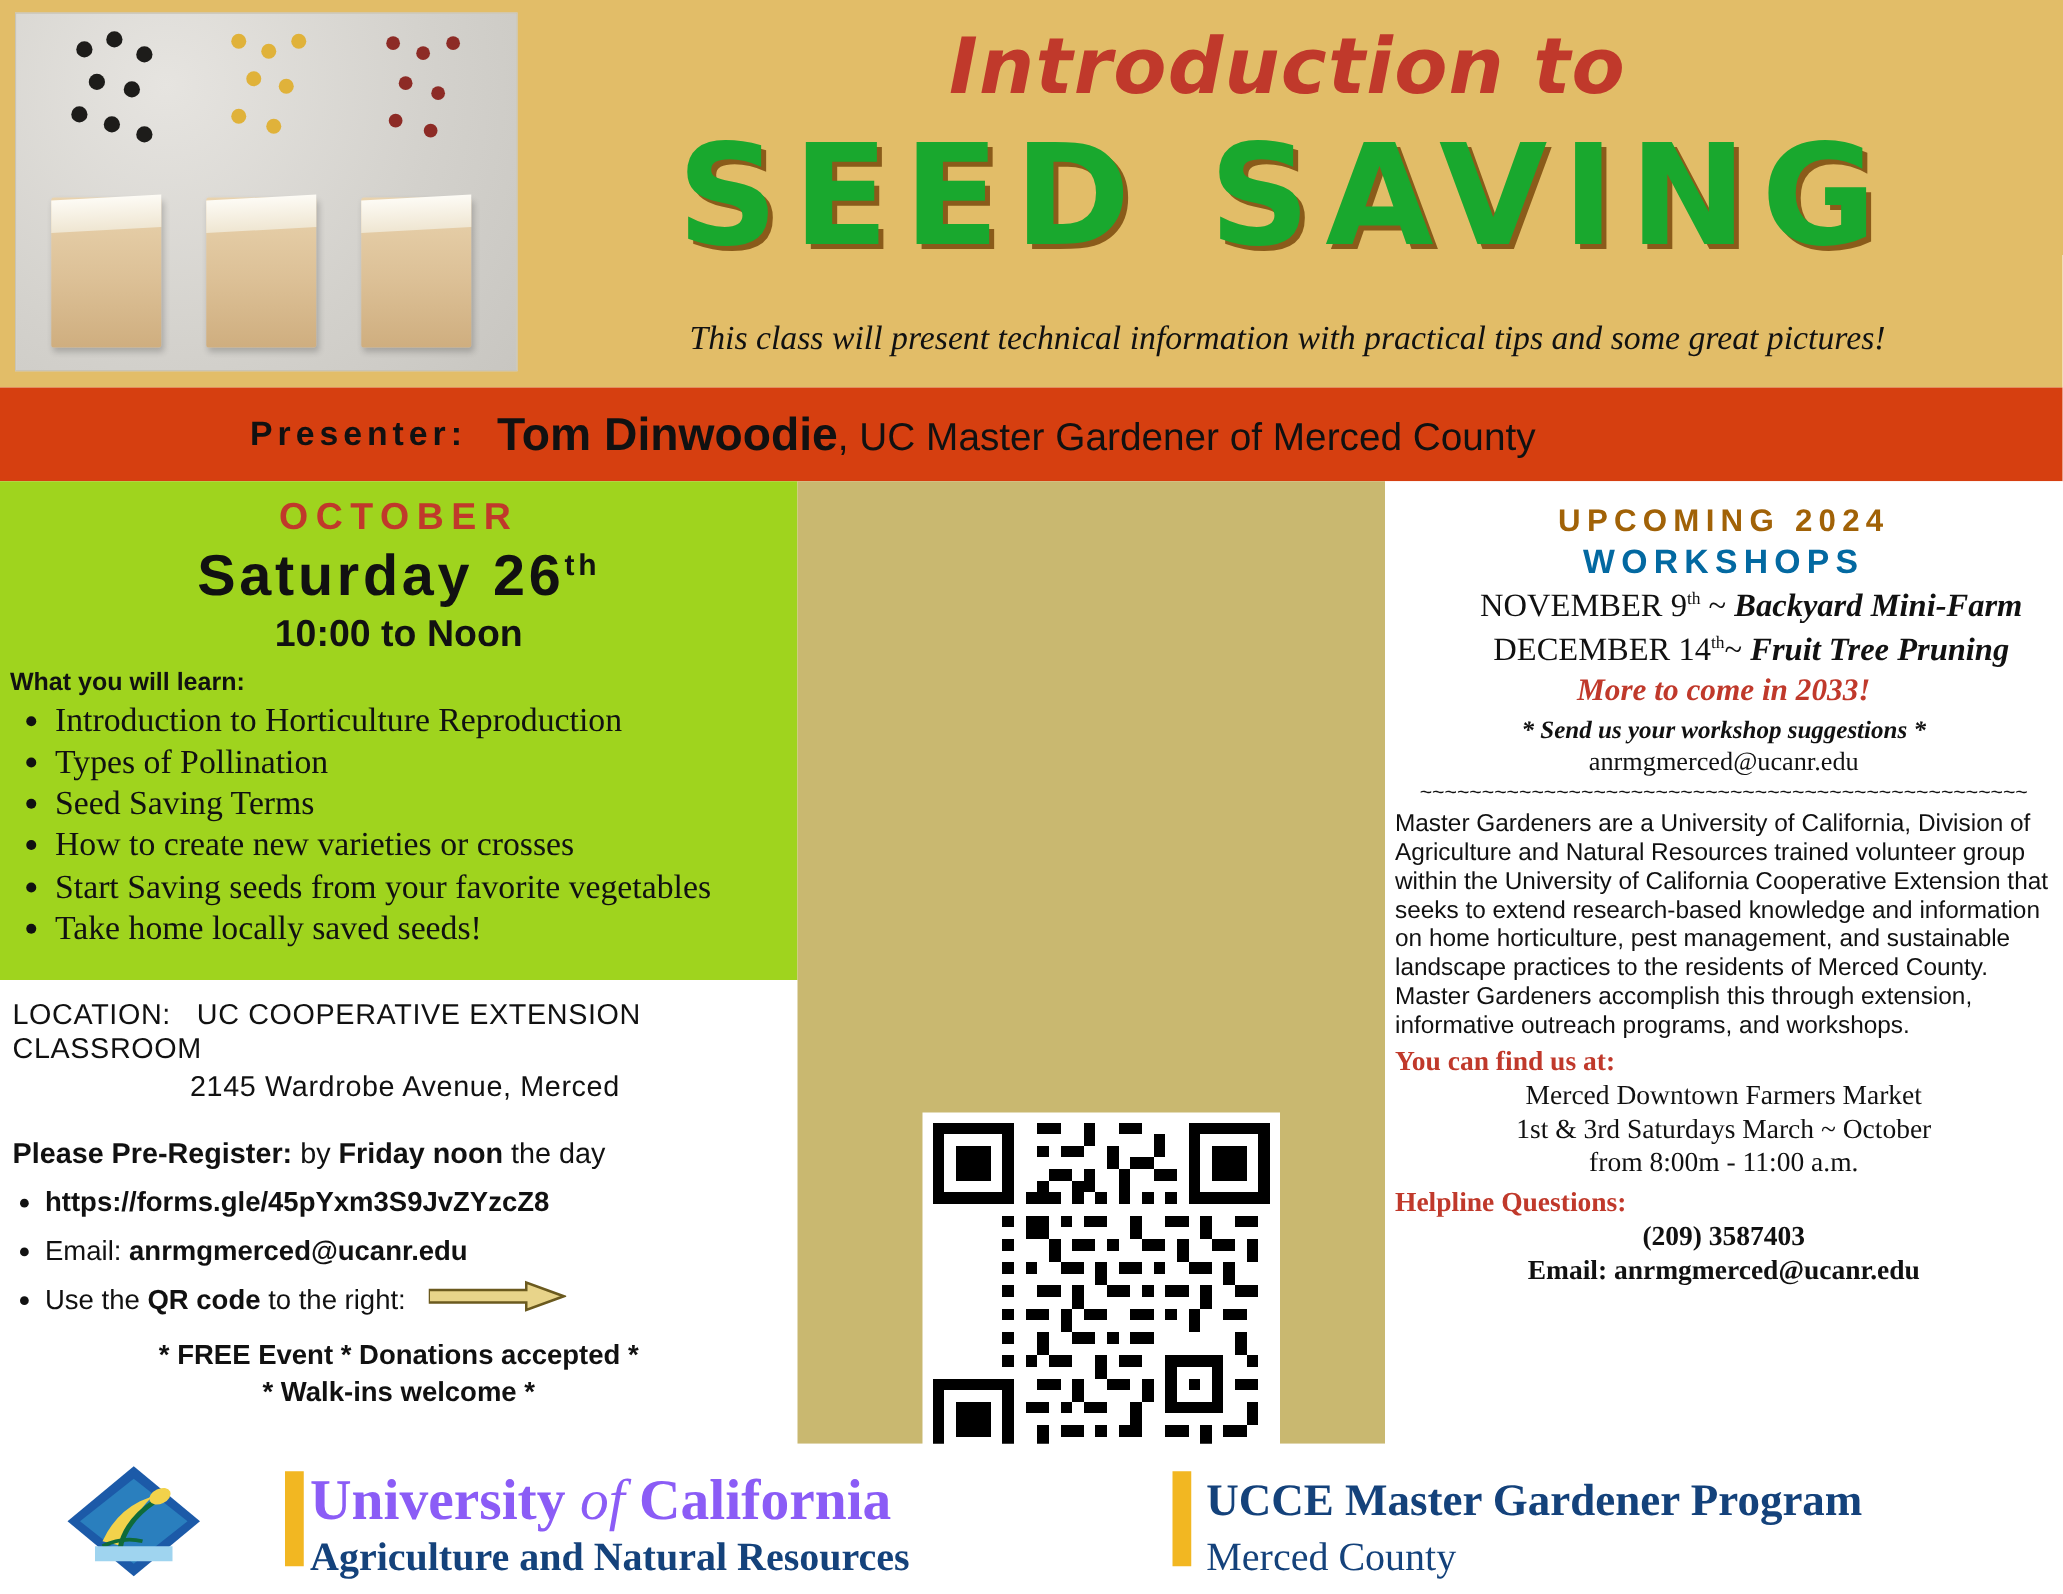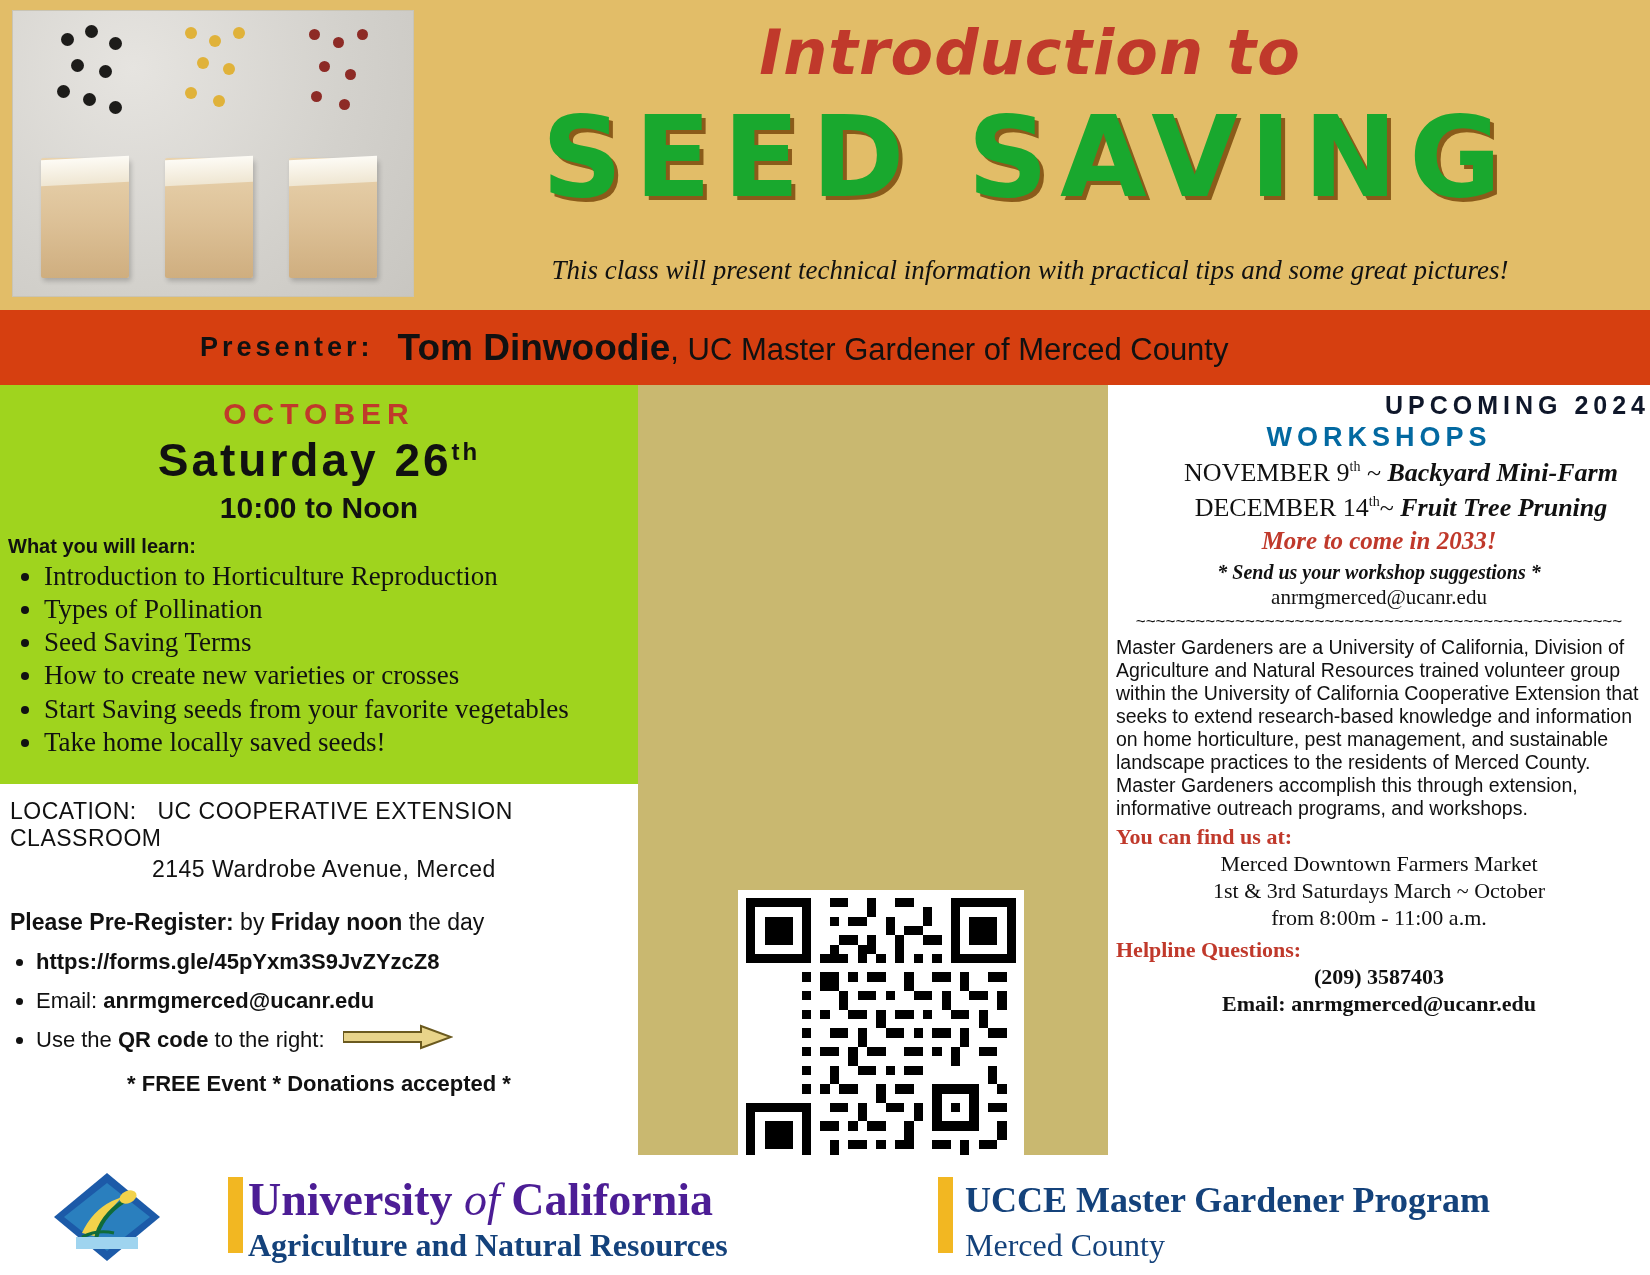--- a/index.html
+++ b/index.html
@@ -178,22 +178,22 @@
     background:#fff; padding:8px;
   }
   .qr { width:100%; height:100%; }
 
   
   .right-col {
     position:absolute; left:1108px; top:385px; width:542px; height:770px;
     background:#ffffff;
   }
   .upcoming {
-    text-align:right; margin-top:6px;
-    font-weight:bold; font-size:25px; color:#0f172a; letter-spacing:5px;
+    text-align:center; margin-top:18px;
+    font-weight:bold; font-size:25px; color:#a16207; letter-spacing:5px;
   }
   .workshops {
     text-align:center; margin-top:2px;
     font-weight:bold; font-size:27px; color:#0369a1; letter-spacing:5px;
   }
   .ws-line {
     font-family:"Liberation Serif", serif;
     font-size:26px; color:#111; text-align:center; margin-top:5px;padding-left:44px;
   }
   .ws-line .ws-title { font-style:italic; font-weight:bold; }
@@ -244,21 +244,21 @@
   }
   .uc-logo {
     position:absolute; left:52px; top:16px; width:110px; height:92px;
   }
   .bar-gold {
     position:absolute; width:15px; height:76px; background:#f2b722; top:22px;
   }
   .uc-text1 {
     position:absolute; left:248px; top:18px;
     font-family:"Liberation Serif", serif;
-    font-weight:bold; font-size:46px; color:#4c1d95;
+    font-weight:bold; font-size:46px; color:#8b5cf6;
   }
   .uc-text1 em { font-style:italic; font-weight:normal; }
   .uc-text2 {
     position:absolute; left:248px; top:72px;
     font-family:"Liberation Serif", serif;
     font-weight:bold; font-size:32px; color:#14427b;
   }
   .ucce-text1 {
     position:absolute; left:965px; top:24px;
     font-family:"Liberation Serif", serif;
@@ -359,20 +359,21 @@
         <span>Use the </span><b>QR code</b><span> to the right:</span>
         <span class="arrow">
           <svg width="110" height="26" viewBox="0 0 110 26">
             <polygon points="0,8 78,8 78,2 108,13 78,24 78,18 0,18" fill="#e8d48a" stroke="#6b5a1f" stroke-width="2"></polygon>
           </svg>
         </span>
       </li>
     </ul>
 
     <div class="free-event">* FREE Event * Donations accepted *</div>
+    <div class="walkins">* Walk-ins welcome *</div>
   </div>
 
   <div class="center-col">
 
     <div class="qr-wrap">
       <svg class="qr" viewBox="0 0 29 29" shape-rendering="crispEdges">
         <rect width="29" height="29" fill="#ffffff"></rect>
         <g fill="#000000">
 
           <rect x="0" y="0" width="7" height="1"></rect>

